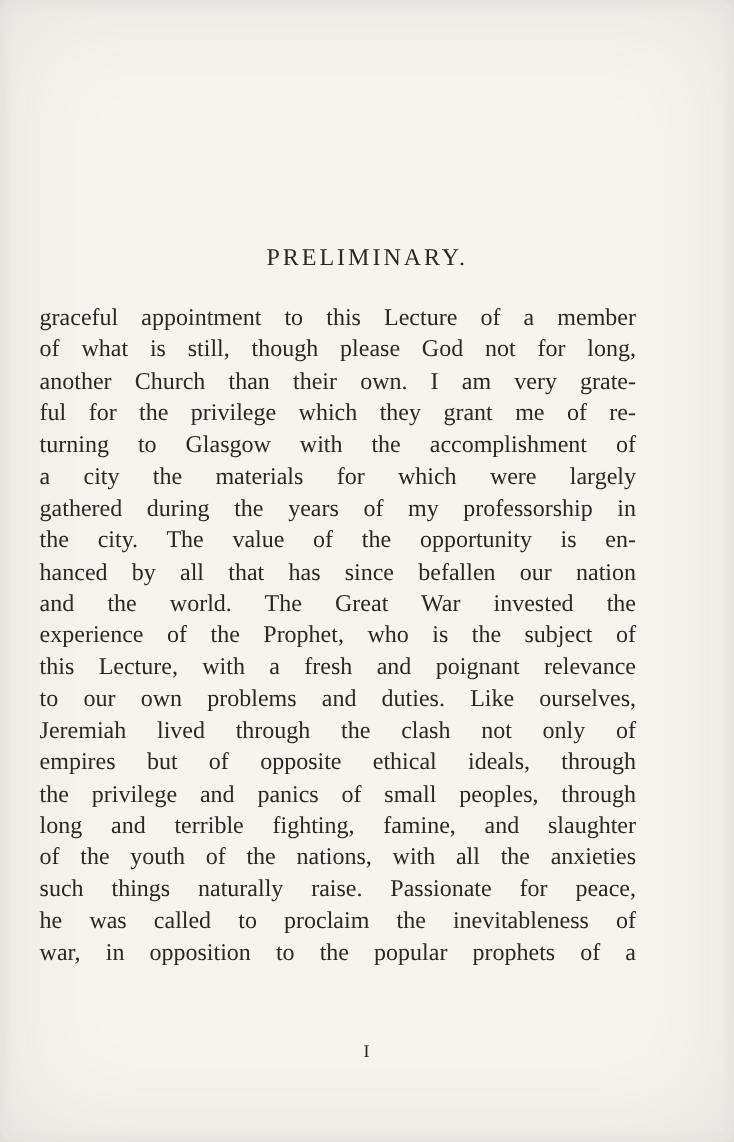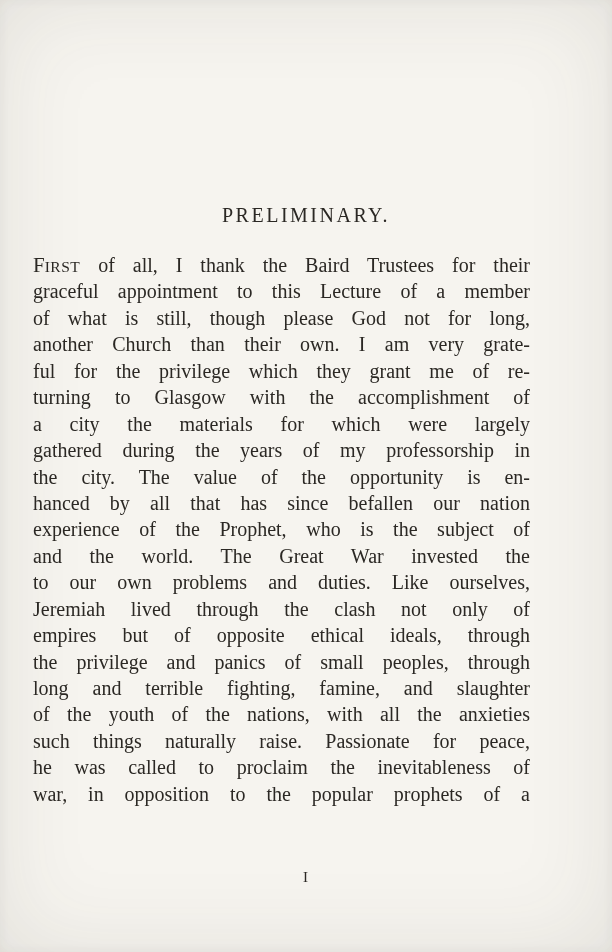--- a/index.html
+++ b/index.html
@@ -60,32 +60,32 @@
   }
 </style>
 </head>
 <body>
 
 <div class="scan-page">
 
   <div class="heading">PRELIMINARY.</div>
 
   <div class="body-text">
-    <div class="line"><span class="lead-cap">F</span><span class="lead-small">IRST</span><span> of all, I thank the Baird Trustees for their</span></div>
     <div class="line">graceful appointment to this Lecture of a member</div>
     <div class="line">of what is still, though please God not for long,</div>
     <div class="line">another Church than their own.  I am very grate-</div>
     <div class="line">ful for the privilege which they grant me of re-</div>
     <div class="line">turning to Glasgow with the accomplishment of</div>
     <div class="line">a city the materials for which were largely</div>
     <div class="line">gathered during the years of my professorship in</div>
     <div class="line">the city.  The value of the opportunity is en-</div>
     <div class="line">hanced by all that has since befallen our nation</div>
+    <div class="line">and the world.  The Great War invested the</div>
     <div class="line">experience of the Prophet, who is the subject of</div>
-    <div class="line">and the world.  The Great War invested the</div>
+    <div class="line">this Lecture, with a fresh and poignant relevance</div>
     <div class="line">to our own problems and duties.  Like ourselves,</div>
     <div class="line">Jeremiah lived through the clash not only of</div>
     <div class="line">empires but of opposite ethical ideals, through</div>
     <div class="line">the privilege and panics of small peoples, through</div>
     <div class="line">long and terrible fighting, famine, and slaughter</div>
     <div class="line">of the youth of the nations, with all the anxieties</div>
     <div class="line">such things naturally raise.  Passionate for peace,</div>
     <div class="line">he was called to proclaim the inevitableness of</div>
     <div class="line">war, in opposition to the popular prophets of a</div>
   </div>

